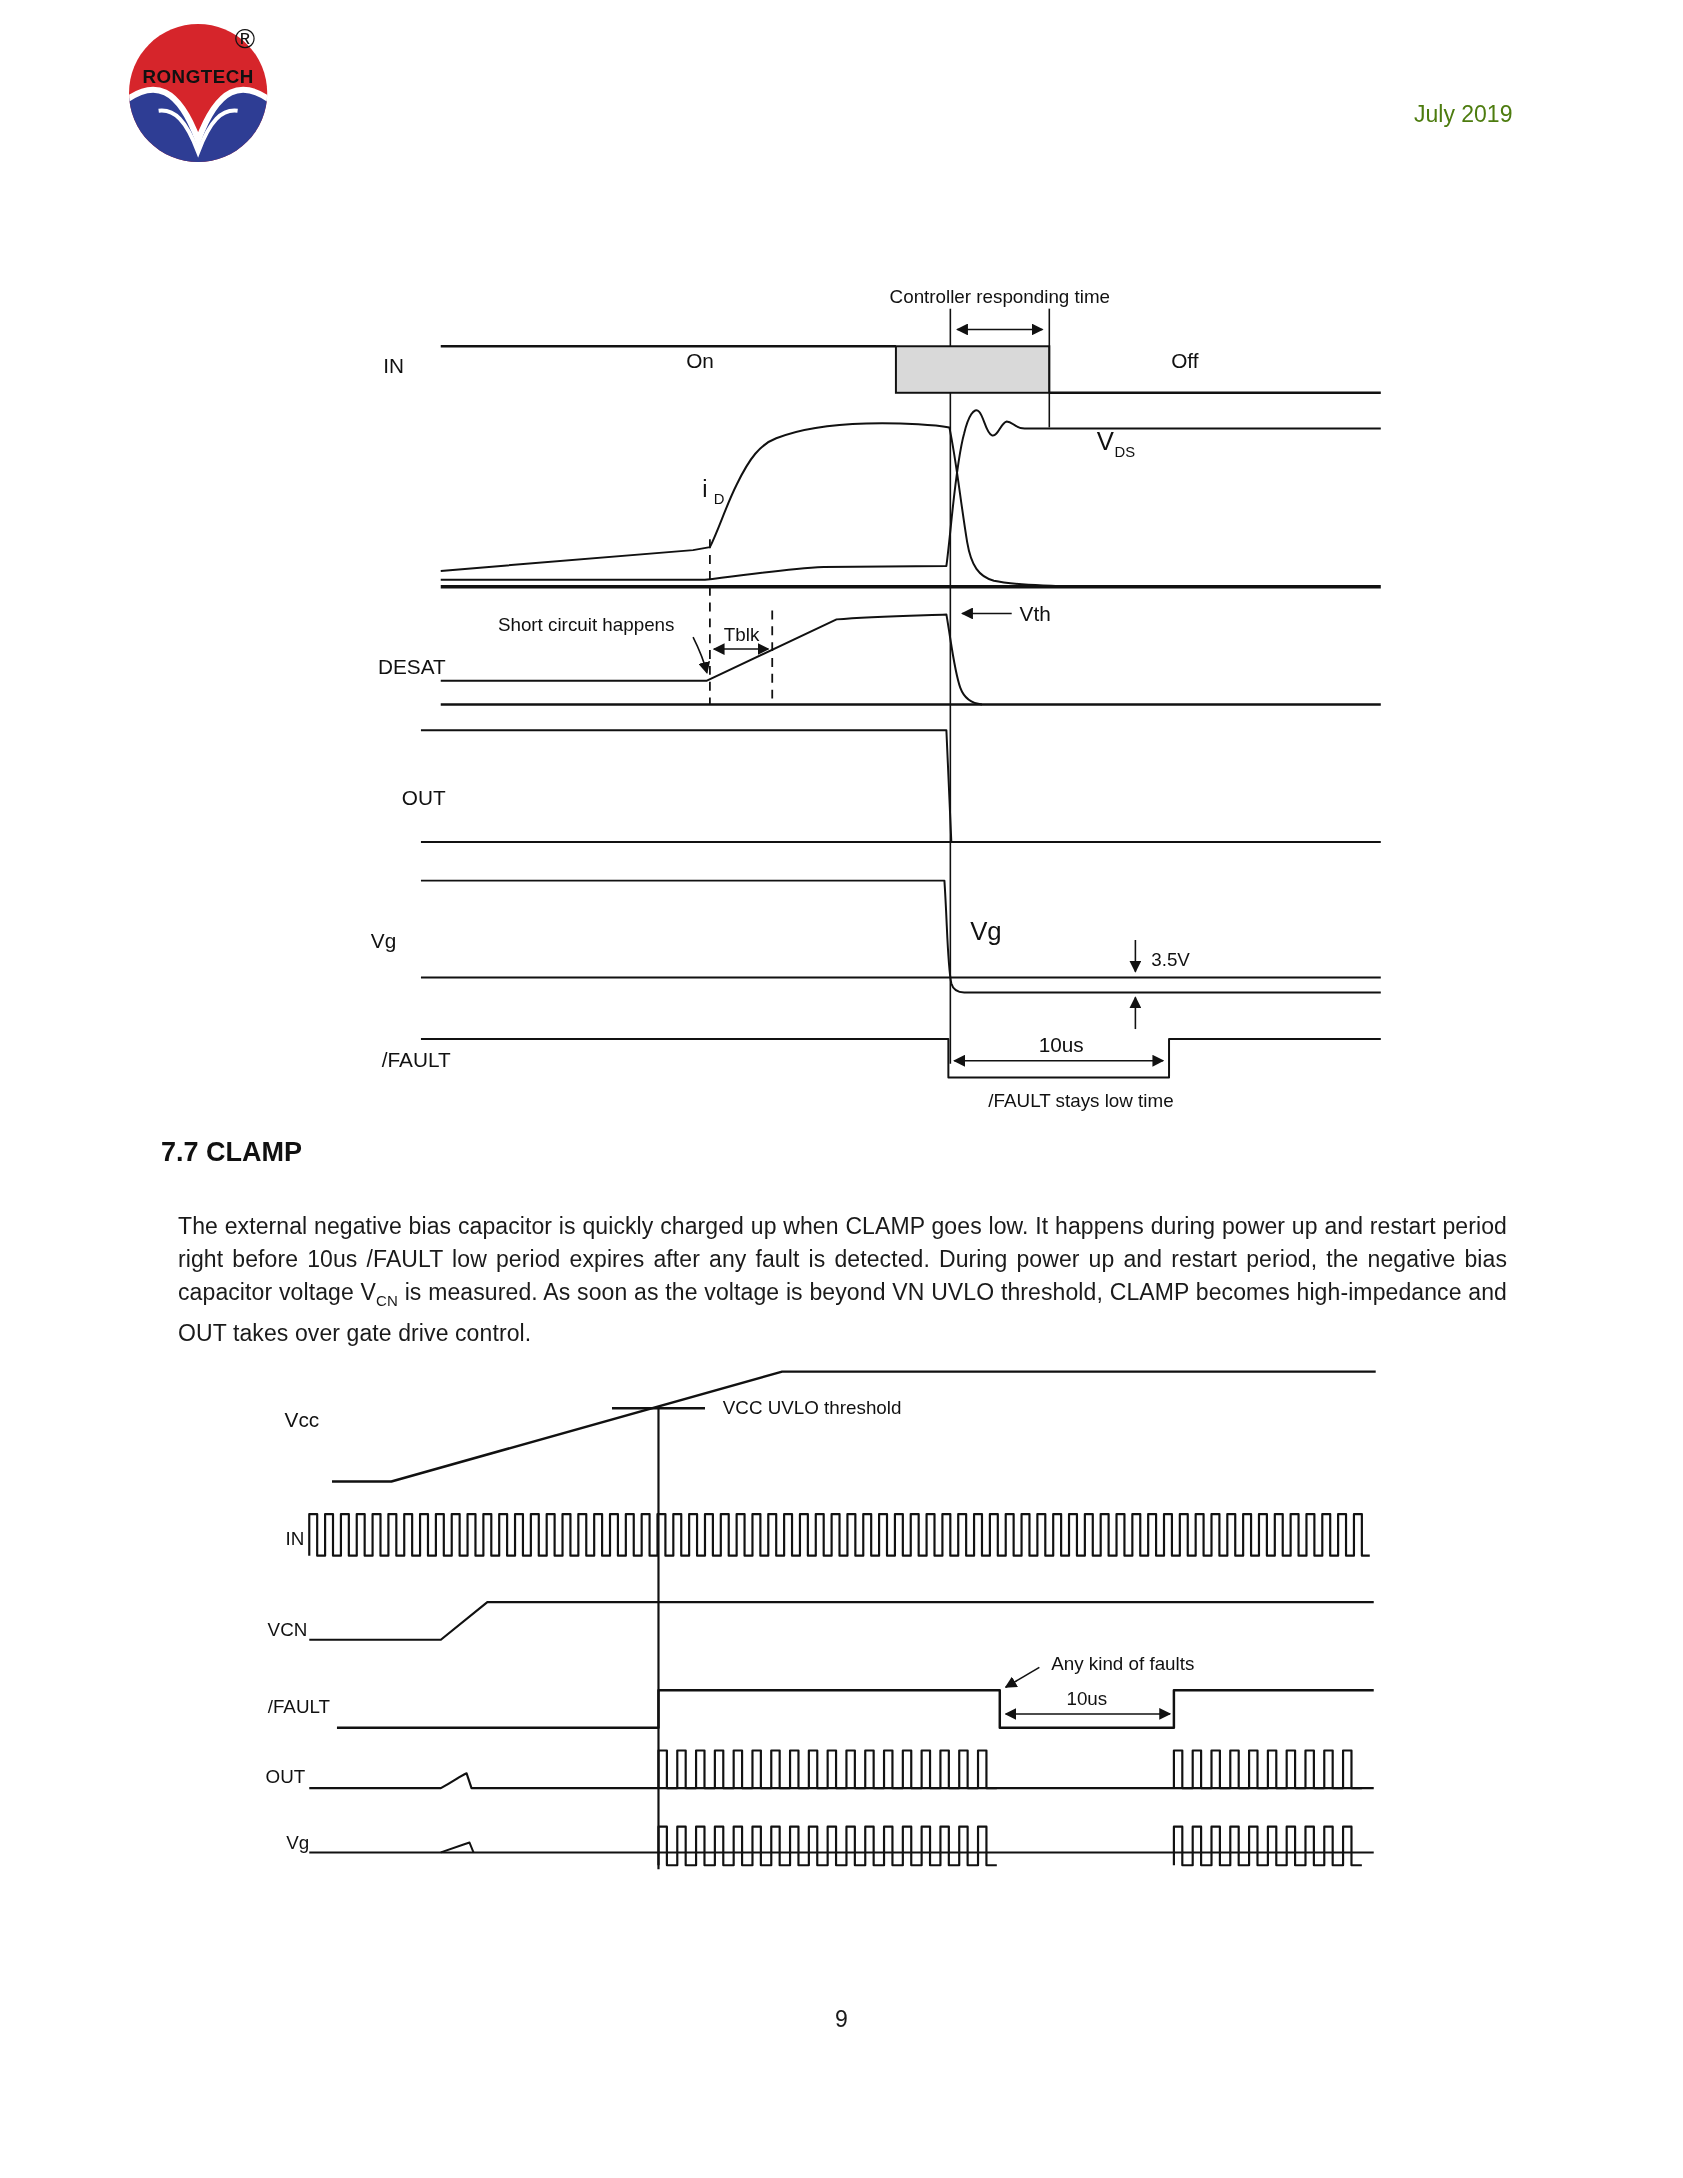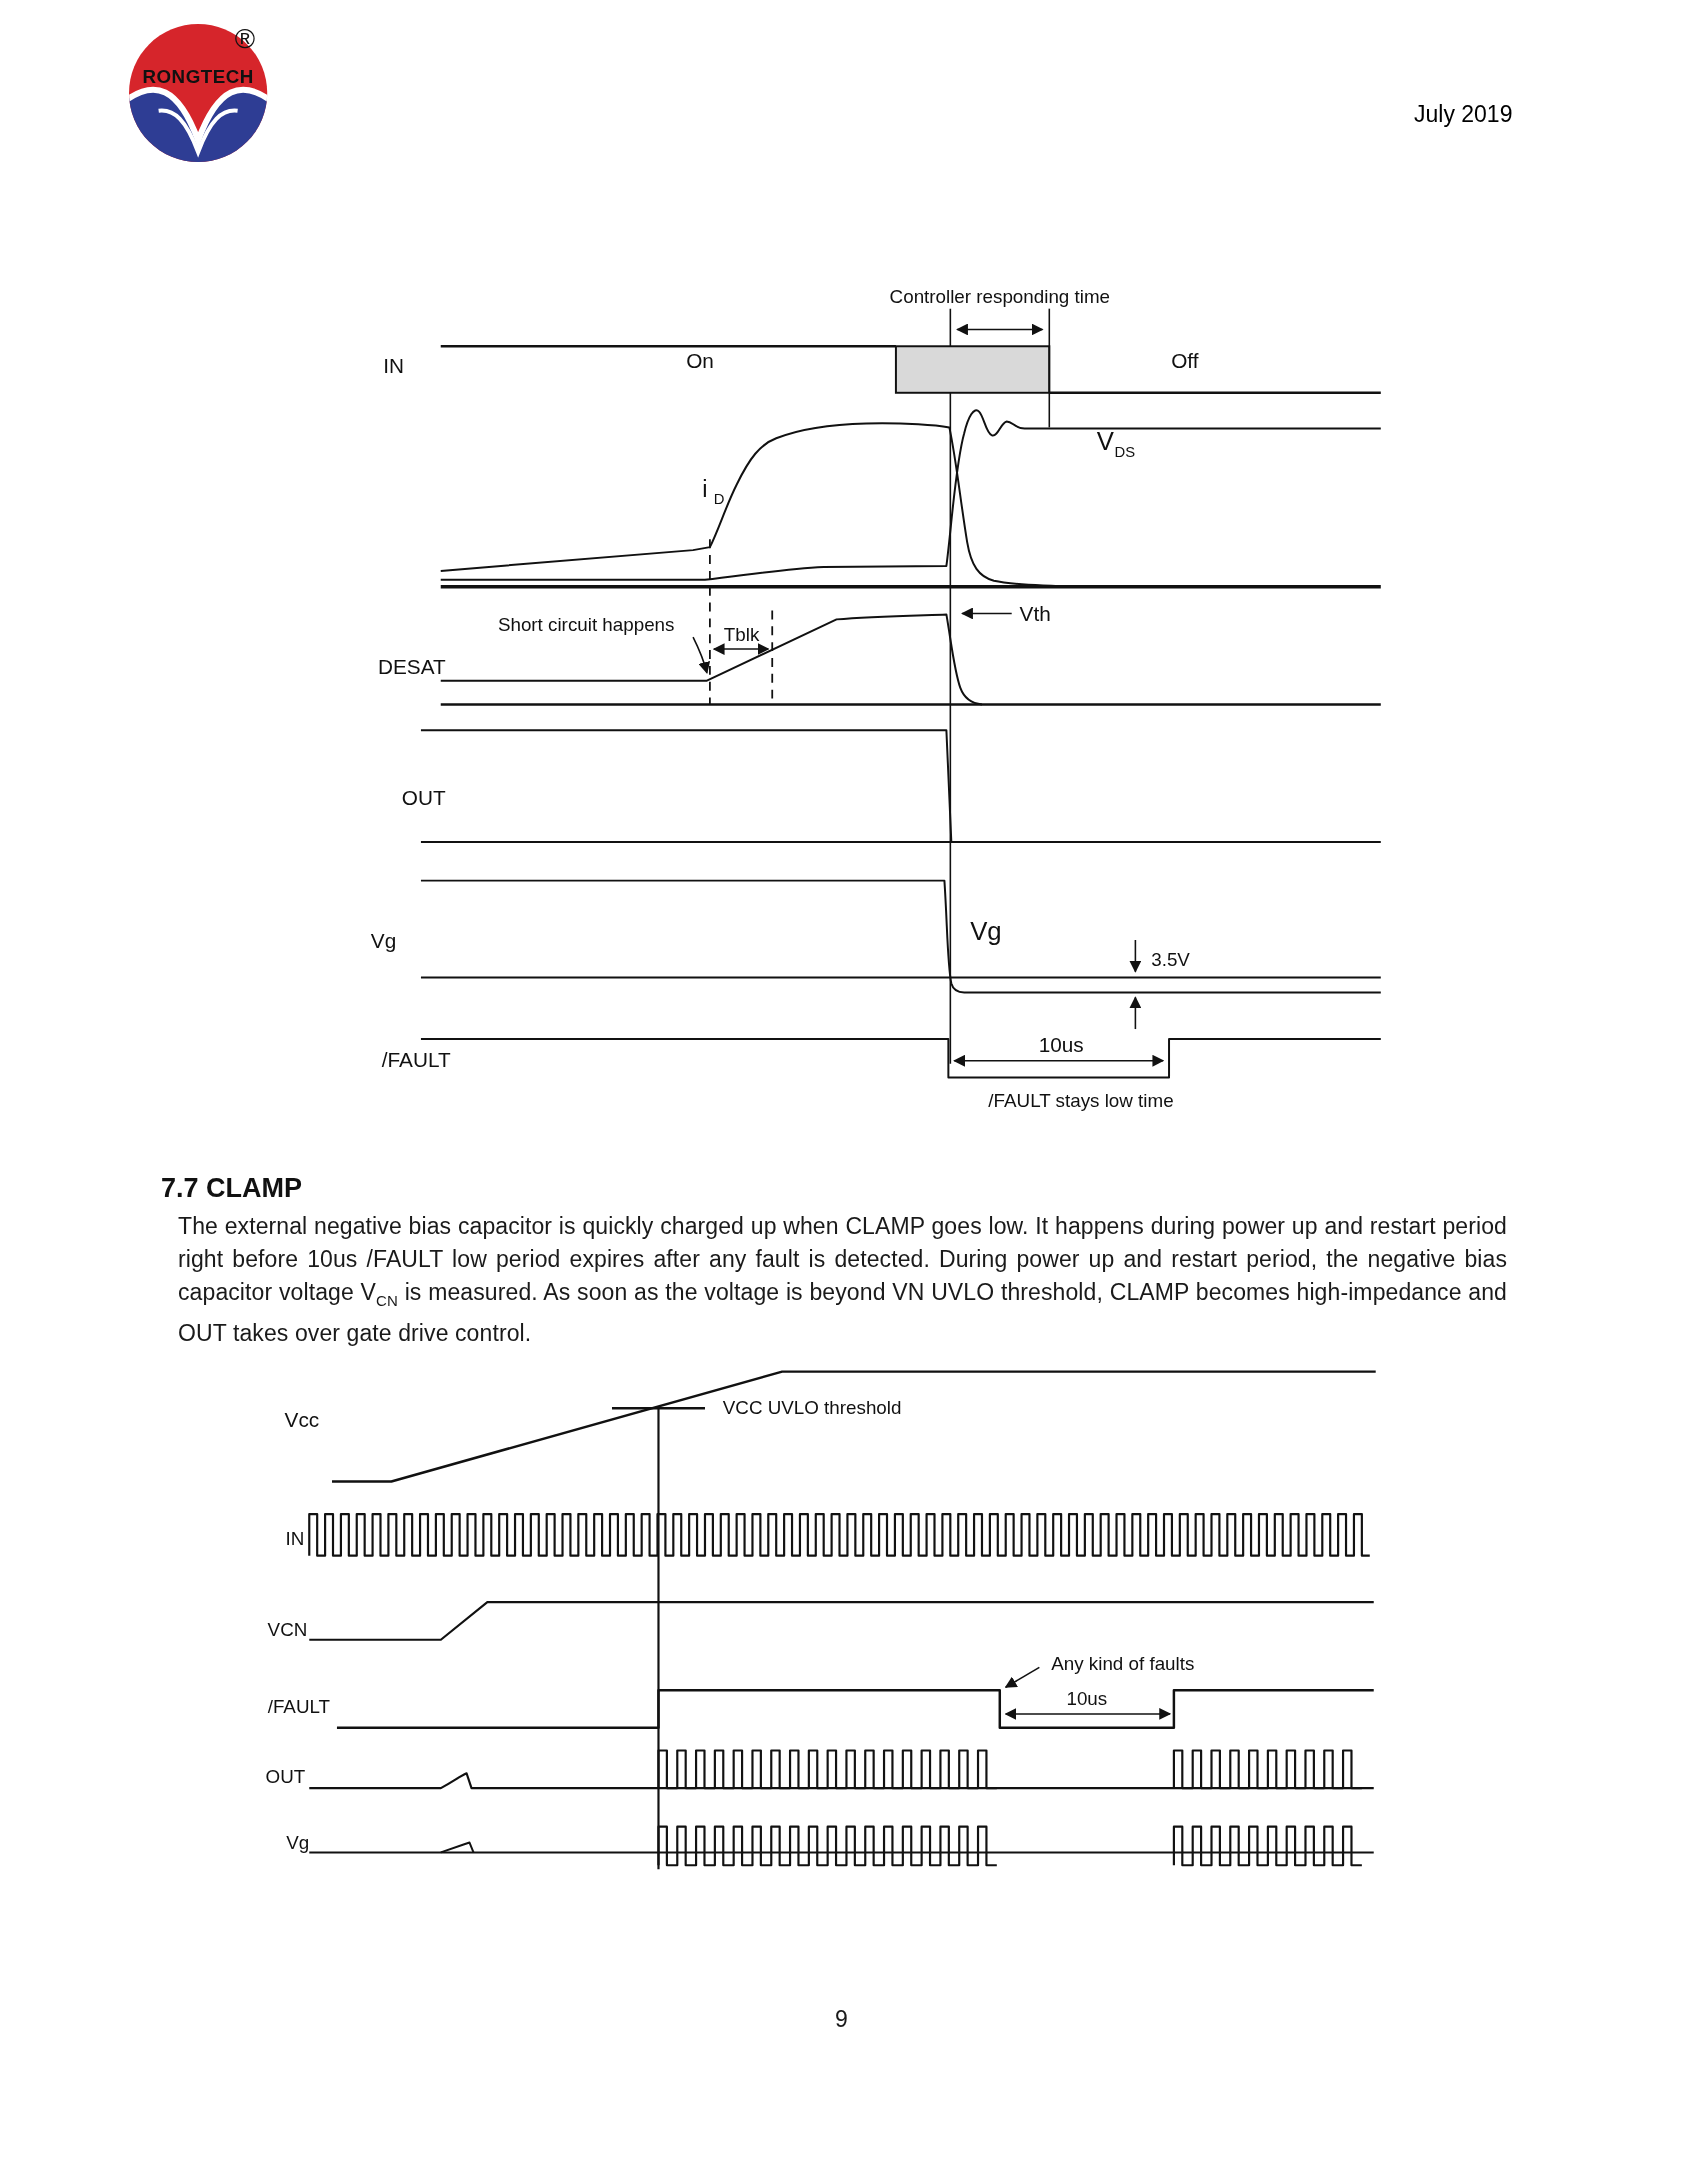--- a/index.html
+++ b/index.html
@@ -5,22 +5,22 @@
   html,body{margin:0;padding:0;background:#888;}
   #page{
     position:relative;width:1683px;height:2178px;background:#ffffff;
     font-family:"Liberation Sans",sans-serif;color:#111;overflow:hidden;
   }
   .abs{position:absolute;}
   .para{
     font-size:23px;line-height:33px;text-align:justify;color:#1a1a1a;
     letter-spacing:0.1px;
   }
-  .heading{font-size:27px;font-weight:bold;color:#111;margin-top:36px;}
-  .date{font-size:23px;color:#000000;}
+  .heading{font-size:27px;font-weight:bold;color:#111;}
+  .date{font-size:23px;color:#4d7c0f;}
   .pagenum{font-size:23px;color:#1a1a1a;}
   svg text{fill:#111;}
   .lbl21{font-size:21px;}
   .lbl19{font-size:19px;}
   .sub15{font-size:15px;}
   .big26{font-size:26px;}
   .sig{fill:none;stroke:#111;stroke-width:2;stroke-linejoin:round;stroke-linecap:butt;}
   .sig25{fill:none;stroke:#111;stroke-width:2.5;stroke-linejoin:round;}
   .sig35{fill:none;stroke:#111;stroke-width:3.5;}
   .thin{fill:none;stroke:#111;stroke-width:1.6;}

